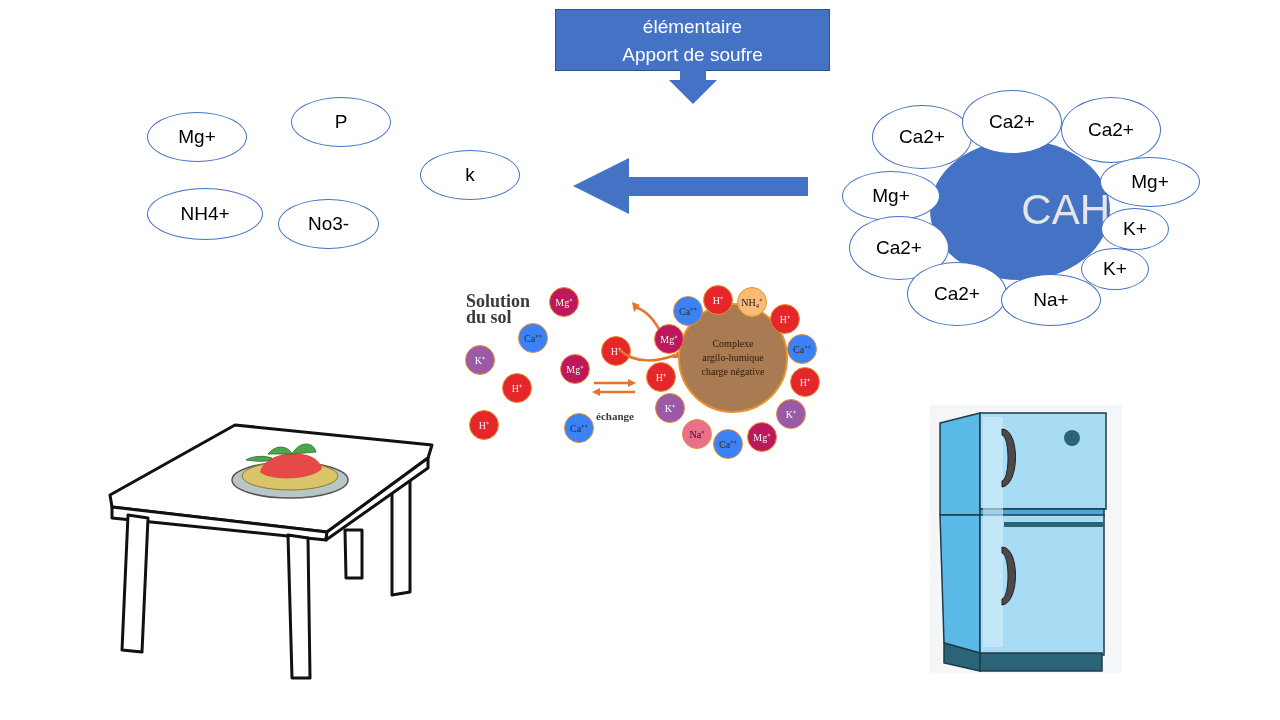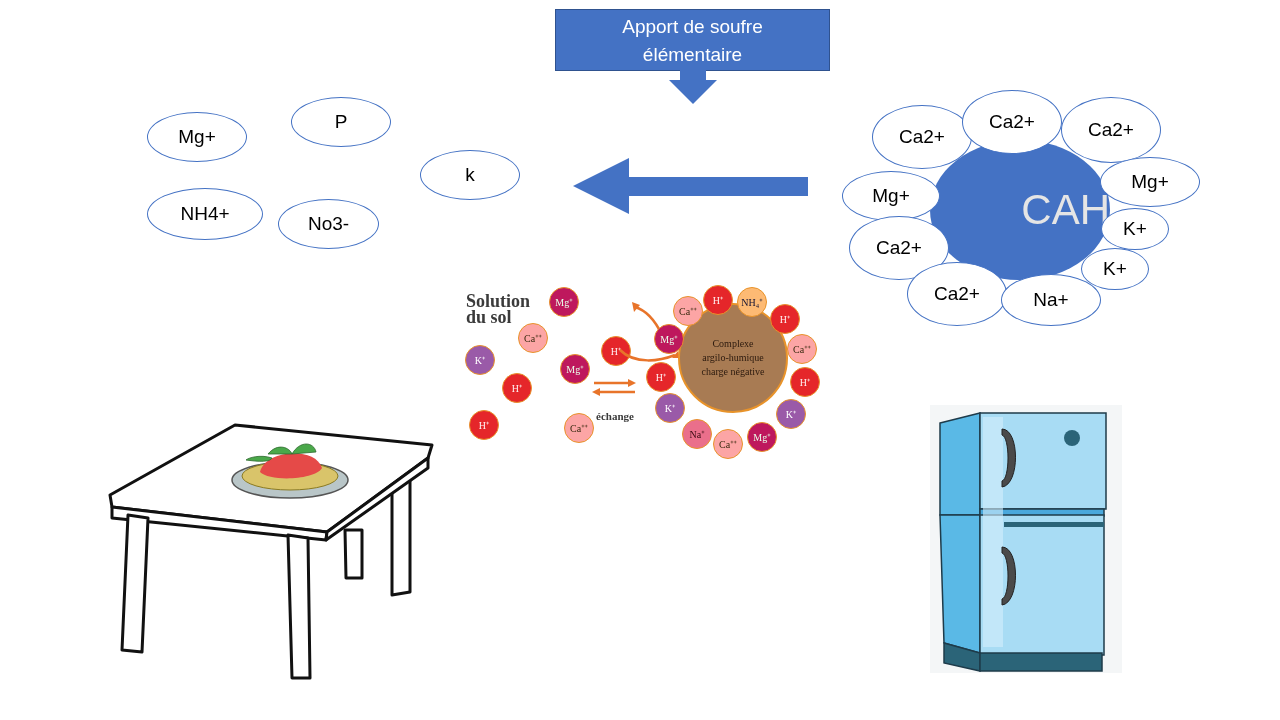--- a/index.html
+++ b/index.html
@@ -15,38 +15,38 @@
   }
   .cah {
     position:absolute; left:930px; top:140px; width:180px; height:140px; border-radius:50%; background:#4472c4;
     color:#e5e5e5; font-size:42px; display:flex; align-items:center; justify-content:flex-end;
   }
   .ion {
     position:absolute; width:30px; height:30px; border-radius:50%; display:flex; align-items:center; justify-content:center;
     font-family:"Liberation Serif", serif; font-size:10px; color:#3a1d1d; box-sizing:border-box; border:1.5px solid #e8932a;
   }
   .red { background:#e5262a; color:#fff3f3; }
-  .yellow { background:#fca5a5; color:#3a2a10; }
+  .yellow { background:#3b82f6; color:#3a2a10; }
   .green { background:#be185d; color:#e9ffe9; }
   .purple { background:#9a5aa8; color:#fff; }
   .cyan { background:#fdba74; color:#113; }
   .pink { background:#ea6f8b; color:#3a0a12; }
   .serif-label { font-family:"Liberation Serif", serif; font-weight:bold; color:#3b3b3b; }
   .complexe {
     position:absolute; left:678px; top:303px; width:110px; height:110px; border-radius:50%; background:#a87b53;
     border:2px solid #e8932a; display:flex; align-items:center; justify-content:center; text-align:center;
     font-family:"Liberation Serif", serif; font-size:10px; line-height:14px; color:#2c1a0e; box-sizing:border-box;
   }
 </style>
 </head>
 <body>
 
 <div class="abs callout">
+  <div>élémentaire</div>
   <div>Apport de soufre</div>
-  <div>élémentaire</div>
 </div>
 <svg class="abs" style="left:667px;top:70px" width="52" height="36">
   <polygon points="13,0 39,0 39,10 50,10 26,34 2,10 13,10" fill="#4472c4"></polygon>
 </svg>
 
 <div class="oval" style="left:147px;top:112px;width:100px;height:50px">
     <span>Mg+</span>
   </div>
 <div class="oval" style="left:291px;top:97px;width:100px;height:50px">
     <span>P</span>

